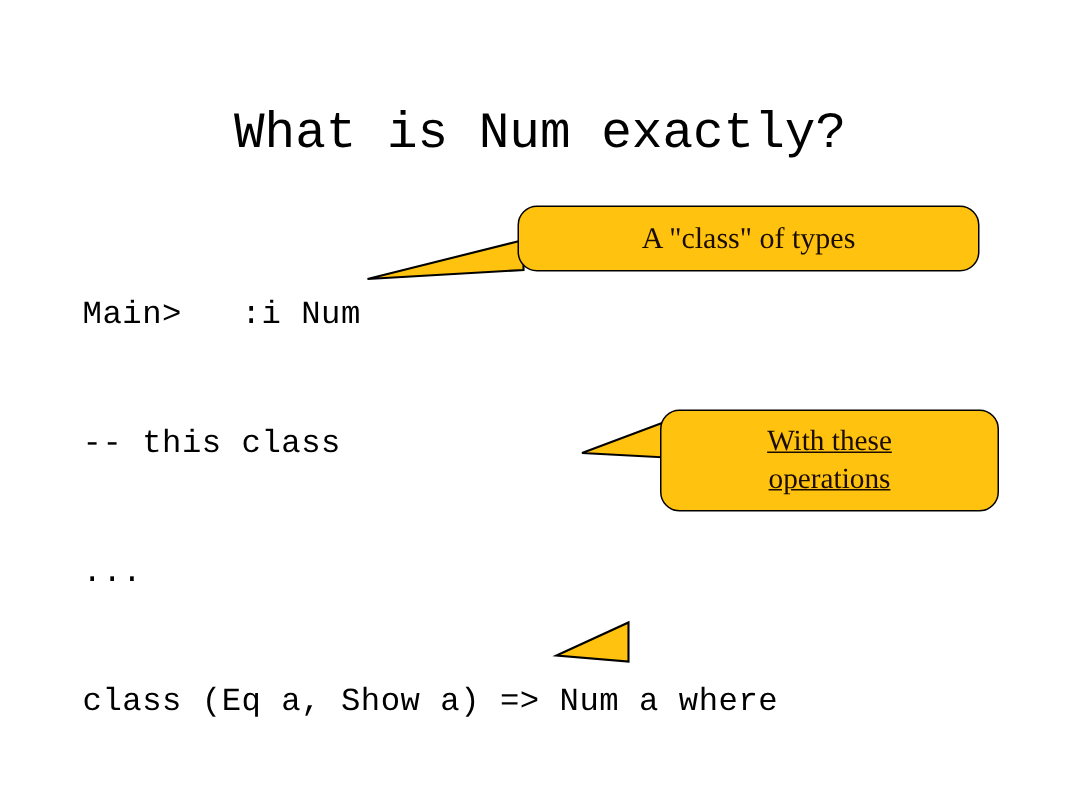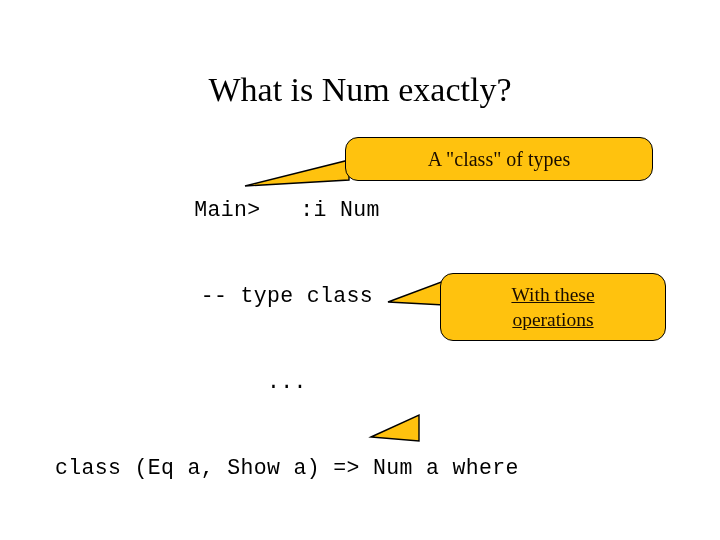--- a/index.html
+++ b/index.html
@@ -16,21 +16,21 @@
     font-family: "Liberation Serif", serif;
   }
 
   
   #slide-title {
     position: absolute;
     left: 0;
     top: 70px;
     width: 720px;
     text-align: center;
-    font-family: Liberation Serif, serif;
+    font-family: Liberation Mono, monospace;
     font-size: 34px;
     font-weight: normal;
     color: #000000;
     letter-spacing: 0px;
     line-height: 40px;
     white-space: pre;
   }
 
   
   #code-block {
@@ -40,21 +40,20 @@
     font-family: "Liberation Mono", "DejaVu Sans Mono", monospace;
     font-size: 21.5px;
     line-height: 28.6px;
     color: #000000;
     white-space: pre;
     letter-spacing: 0.35px;
   }
   .code-line {
     white-space: pre;
     height: 28.6px;
-    text-align: center;
   }
 
   
   .callout {
     position: absolute;
     box-sizing: border-box;
     background: #FFC20E;
     border: 1.4px solid #000000;
     border-radius: 13px;
     color: #1a0d00;
@@ -118,21 +117,21 @@
   <svg class="tail" style="left:0; top:0;" width="720" height="540" viewBox="0 0 720 540">
     <polygon points="388,302 444,281 444,305" fill="#FFC20E" stroke="#000000" stroke-width="1.4" stroke-linejoin="miter"></polygon>
   </svg>
 
   <svg class="tail" style="left:0; top:0;" width="720" height="540" viewBox="0 0 720 540">
     <polygon points="371,437 419,415 419,441" fill="#FFC20E" stroke="#000000" stroke-width="1.4" stroke-linejoin="miter"></polygon>
   </svg>
 
   <div id="code-block">
     <div class="code-line">Main&gt;   :i Num</div>
-    <div class="code-line">-- type class</div>
+    <div class="code-line">-- this class</div>
     <div class="code-line">...</div>
     <div class="code-line">class (Eq a, Show a) =&gt; Num a where</div>
     <div class="code-line">   (+) :: a -&gt; a -&gt; a</div>
     
     
     
     
     
     
     

